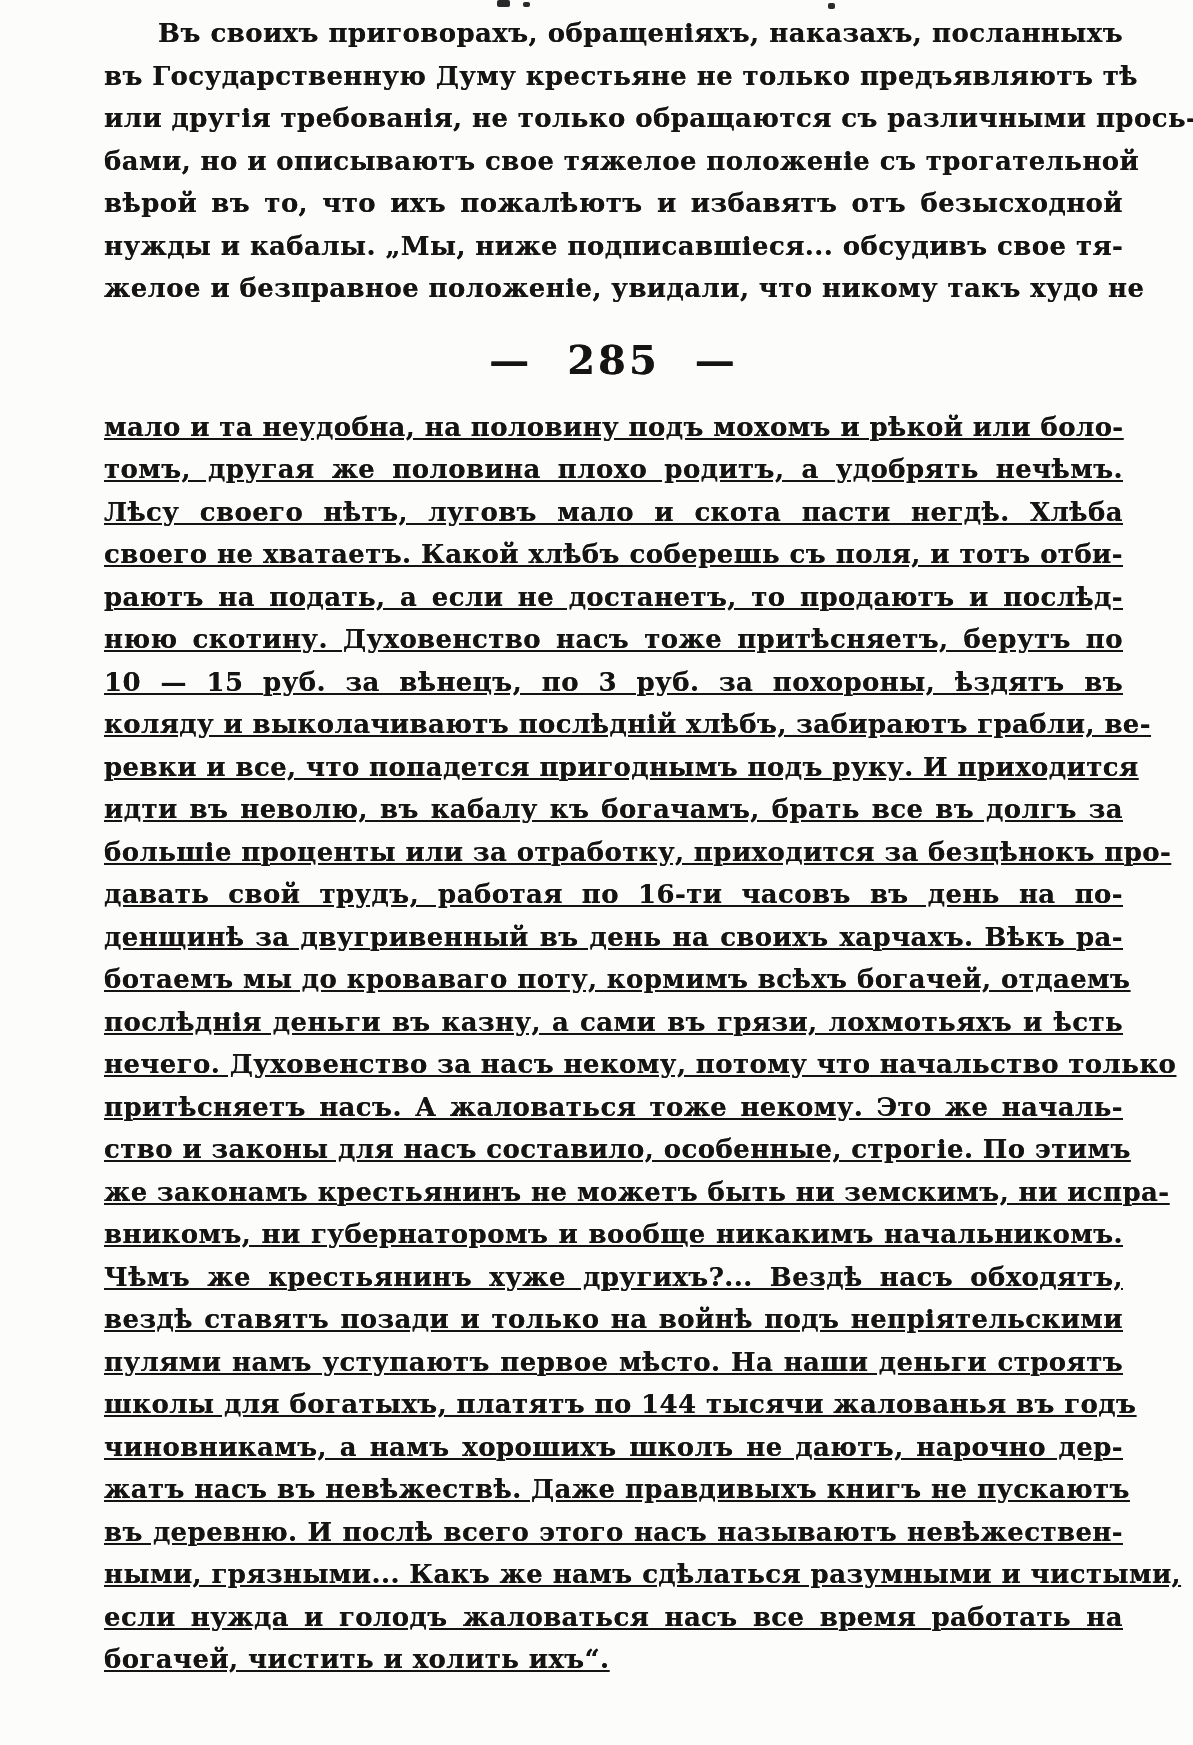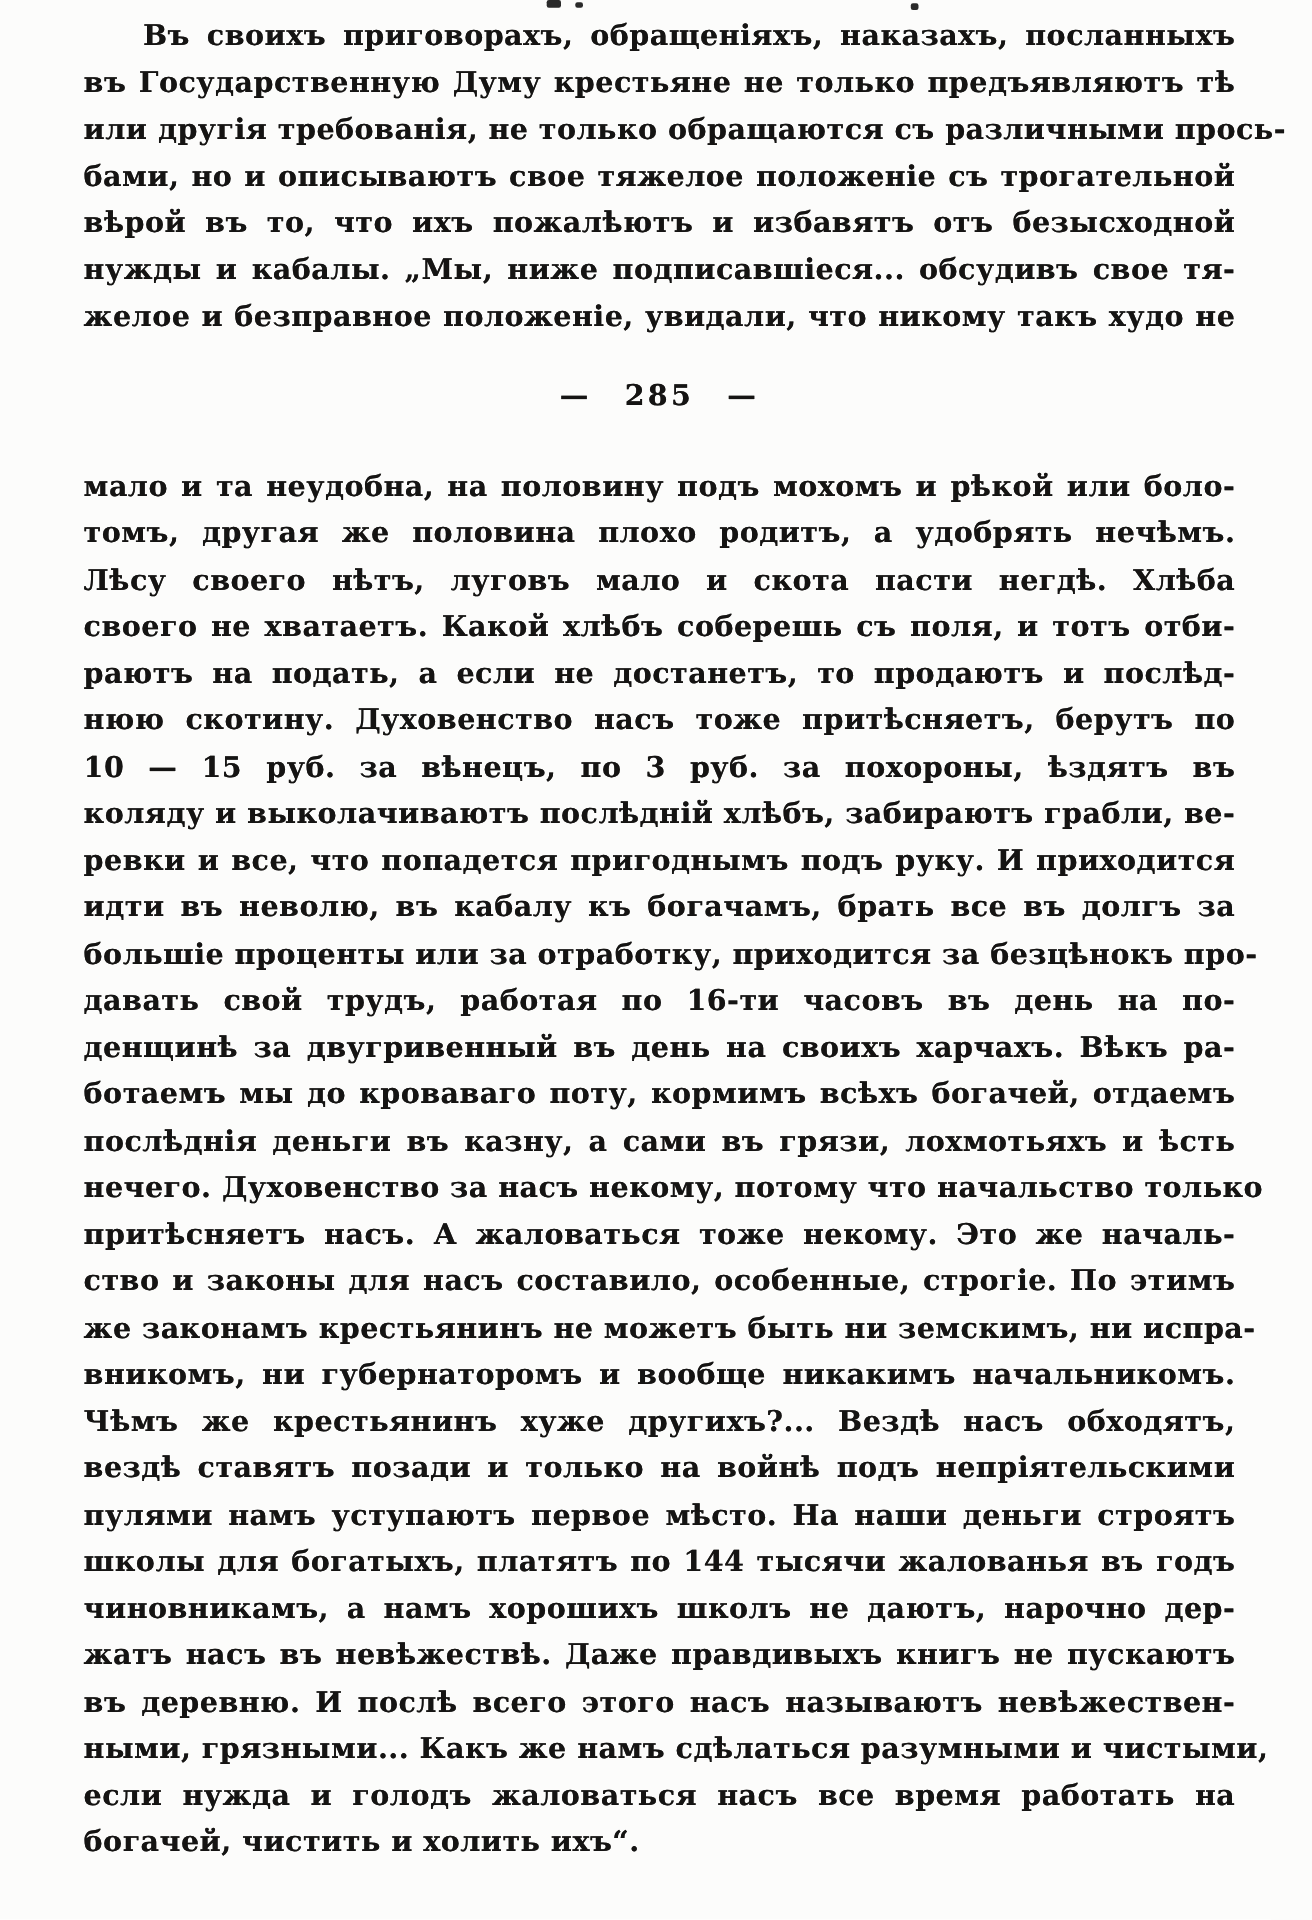--- a/index.html
+++ b/index.html
@@ -10,21 +10,21 @@
   .page {
     position: relative;
     width: 1193px;
     height: 1745px;
     margin: 0 auto;
     background: #fcfcfb;
     color: #151413;
     font-family: "DejaVu Serif", "Liberation Serif", serif;
     font-weight: bold;
     box-sizing: border-box;
-    padding: 12px 70px 0 76px;
+    padding: 12px 70px 0 104px;
     overflow: hidden;
   }
   
   .artifact {
     position: absolute;
     background: #2a2a2a;
     border-radius: 2px;
   }
   .artifact.a1 { left: 497px; top: 0; width: 13px; height: 7px; }
   .artifact.a2 { left: 523px; top: 2px; width: 7px;  height: 5px; }
@@ -44,26 +44,26 @@
   .line.indent { padding-left: 54px; }
   .line.last {
     text-align: center;
     text-align-last: left;
   }
   .pagenum {
     margin-top: 28px;
     height: 44px;
     line-height: 44px;
     text-align: center;
-    font-size: 26px;
+    font-size: 40px;
     letter-spacing: 3px;
     word-spacing: 18px;
     text-shadow: 0 0 0.5px rgba(20,18,16,0.75);
   }
-  .p2 { margin-top: 40px; }
+  .p2 { margin-top: 24px; text-decoration: underline; }
 </style>
 </head>
 <body>
 
 <div class="page">
 
   <span class="artifact a1"></span>
   <span class="artifact a2"></span>
   <span class="artifact a3"></span>
 

